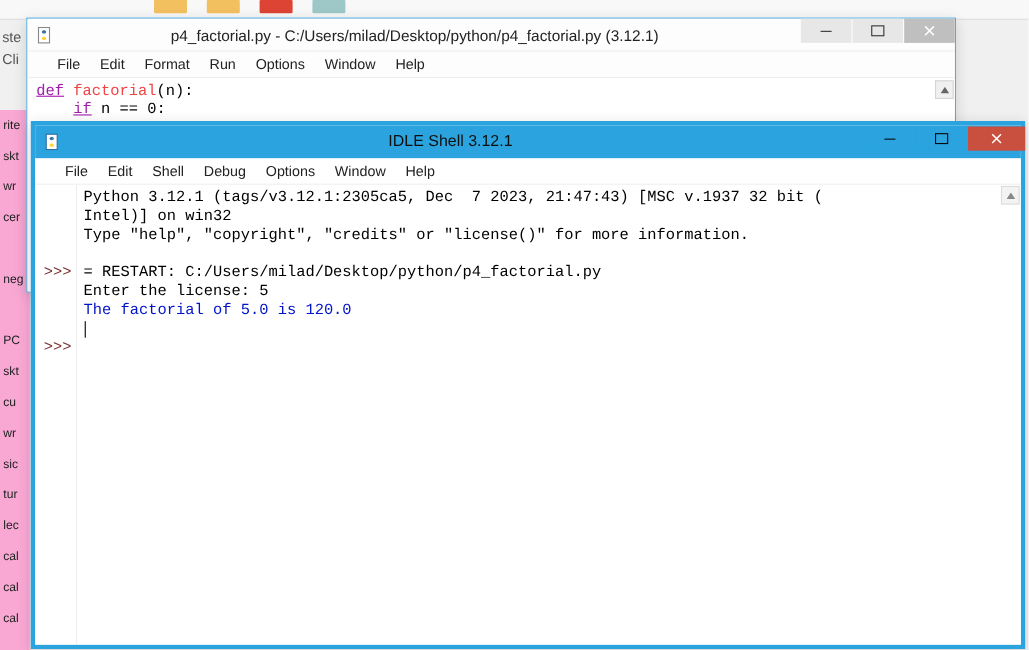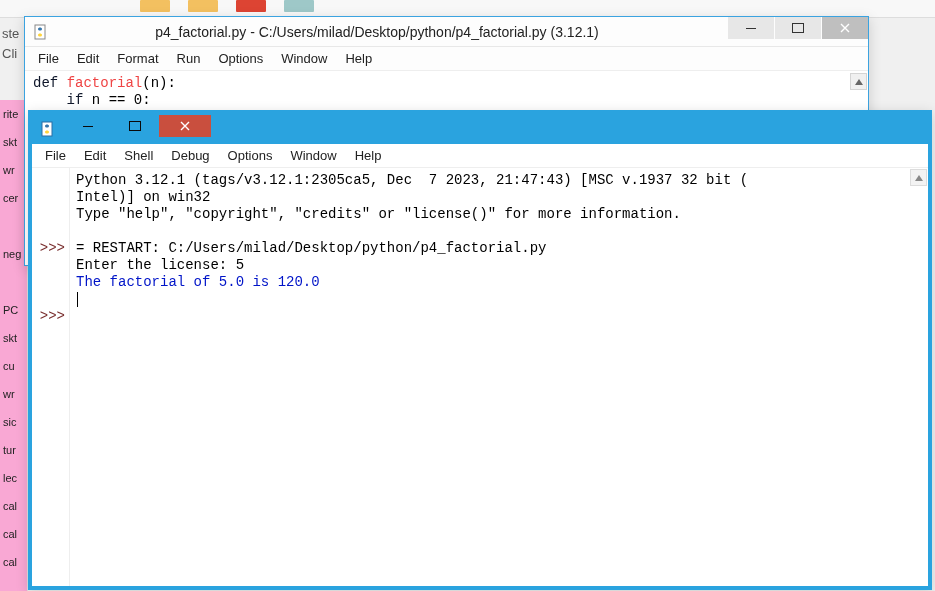--- a/index.html
+++ b/index.html
@@ -77,41 +77,41 @@
   .win-btn.min::before { content: ""; width: 10px; border-top: 1px solid #333; }
   .win-btn.max::before { content: ""; width: 10px; height: 8px; border: 1px solid #333; }
   .win-btn.close { background: #bfbfbf; color: #fff; }
   .win-btn.close.red { background: #c94f3e; }
   .win-btn.close svg { width: 10px; height: 10px; }
 
   .menubar {
     height: 24px;
     display: flex;
     align-items: center;
-    padding: 0 4px;
+    padding: 0 18px;
     gap: 0;
     background: #fdfdfd;
     border-bottom: 1px solid #eee;
     font-size: 13px;
     color: #222;
   }
   .menubar .menu-item { padding: 3px 9px; cursor: default; }
 
   .editor-body {
     position: relative;
     padding: 4px 8px;
     font-family: "Courier New", monospace;
     font-size: 14px;
     line-height: 17px;
     white-space: pre;
     background: #fff;
     height: calc(100% - 54px);
     overflow: hidden;
   }
-  .tok-kw { color: #0f172a; }
+  .tok-kw { color: #a21caf; text-decoration: underline; }
   .tok-fn { color: #ef4444; }
   .editor-scroll-up {
     position: absolute; right: 1px; top: 56px;
     width: 17px; height: 17px;
     background: #f0f0f0; border: 1px solid #d4d4d4;
     display: flex; align-items: center; justify-content: center;
   }
 
   
   .win-shell {
@@ -246,20 +246,21 @@
 
 <div class="win win-shell">
   <div class="titlebar">
     <span class="app-icon">
       <svg width="16" height="16" viewBox="0 0 16 16">
           <rect x="2" y="1" width="10" height="14" fill="#fff" stroke="#2a6ea5"></rect>
           <path d="M5 5c0-1 1-1.5 2-1.5s2 .5 2 1.5-1 1.5-2 1.5-2-.5-2-1.5z" fill="#3776ab"></path>
           <path d="M5 11c0 1 1 1.5 2 1.5s2-.5 2-1.5-1-1.5-2-1.5-2 .5-2 1.5z" fill="#ffd43b"></path>
         </svg>
     </span>
+    <span class="title">IDLE Shell 3.12.1</span>
     <div class="win-controls">
       <div class="win-btn min"></div>
       <div class="win-btn max"></div>
       <div class="win-btn close red">
         <svg viewBox="0 0 10 10">
             <path d="M1 1L9 9M9 1L1 9" stroke="#fff" stroke-width="1.4"></path>
           </svg>
       </div>
     </div>
   </div>

